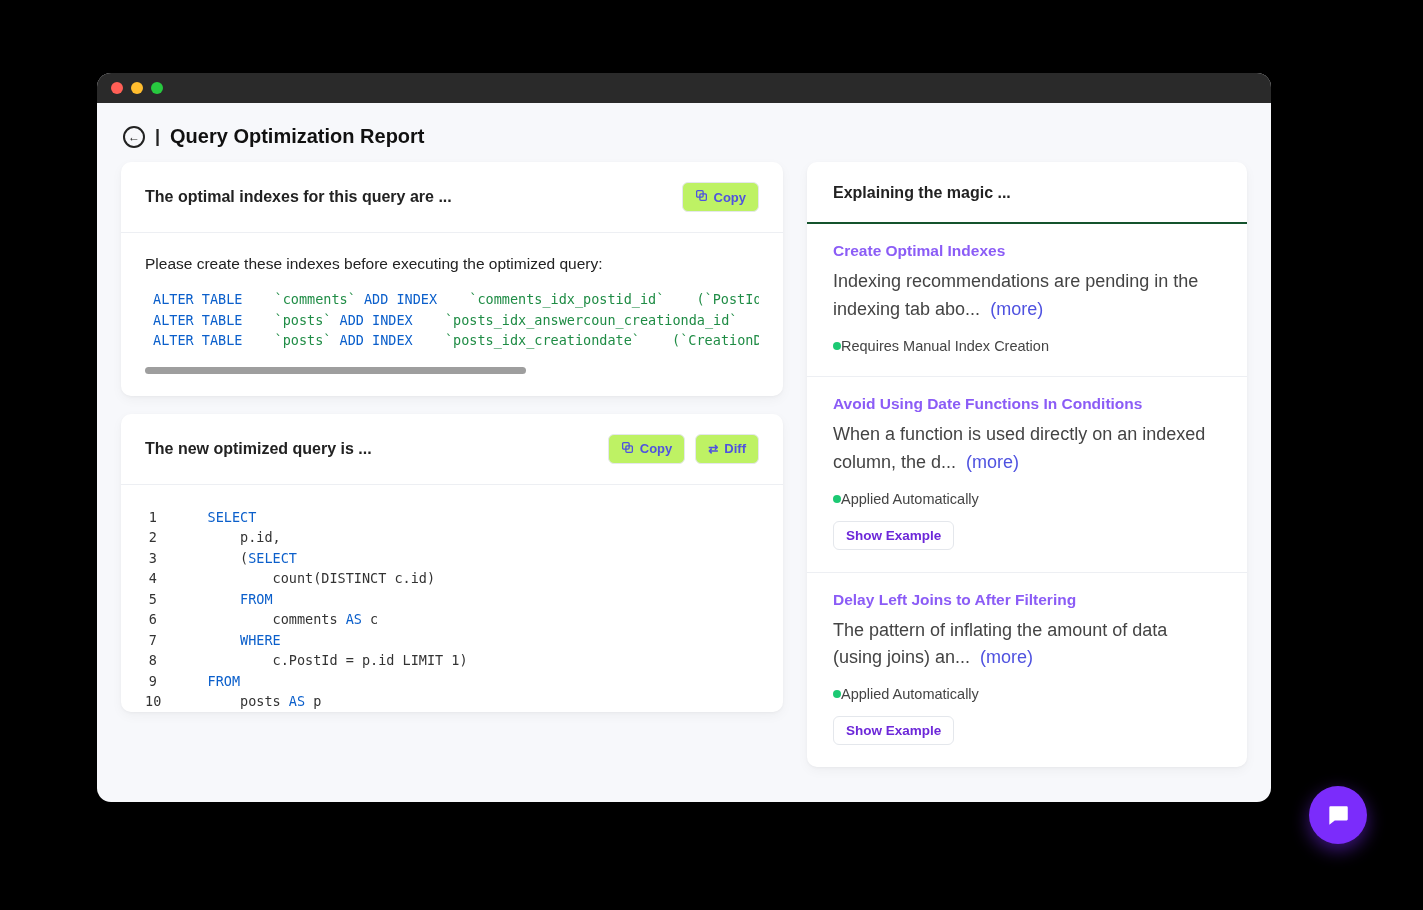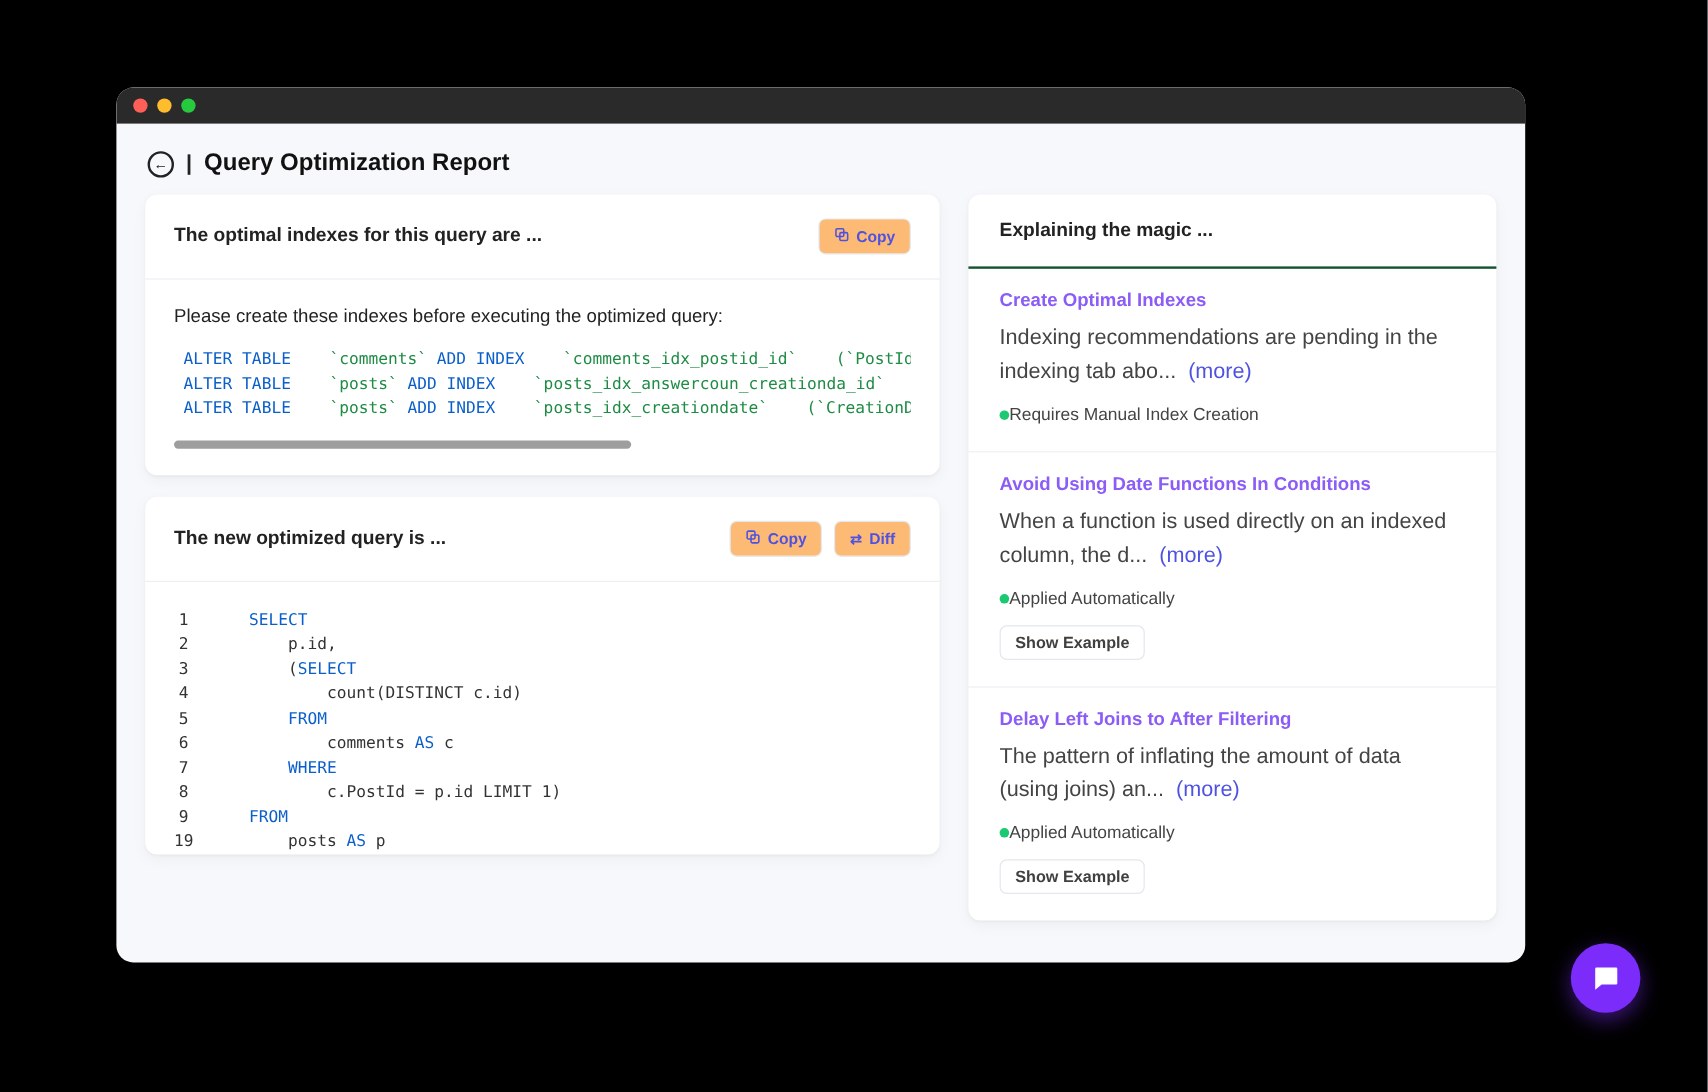--- a/index.html
+++ b/index.html
@@ -83,21 +83,21 @@
     justify-content: space-between;
     padding: 20px 24px;
     border-bottom: 1px solid #EDEFF3;
   }
   .card-title {
     font-size: 16px;
     font-weight: 700;
     color: #222;
   }
   .btn {
-    background: #fdba74;
+    background: #bef264;
     border: 1px solid #E4E7EC;
     border-radius: 6px;
     padding: 6px 12px;
     font-size: 13px;
     font-weight: 700;
     color: #4F52E0;
     display: inline-flex;
     align-items: center;
     gap: 6px;
     cursor: pointer;
@@ -204,21 +204,21 @@
     background: #1CC973;
   }
   .show-example {
     margin-top: 14px;
     display: inline-block;
     border: 1px solid #E4E7EC;
     border-radius: 6px;
     padding: 6px 12px;
     font-size: 13.5px;
     font-weight: 700;
-    color: #404040;
+    color: #6d28d9;
     cursor: pointer;
   }
 
   .chat-fab {
     position: absolute;
     right: 56px;
     bottom: 66px;
     width: 58px; height: 58px;
     background: #7B2CFB;
     border-radius: 50%;
@@ -324,21 +324,21 @@
             </div>
           <div class="code-line">
               <span class="ln">8</span>
               <span class="ci"><span>            </span><span>c.PostId = p.id LIMIT 1)</span></span>
             </div>
           <div class="code-line">
               <span class="ln">9</span>
               <span class="ci"><span>    </span><span class="tok-blue">FROM</span></span>
             </div>
           <div class="code-line">
-              <span class="ln">19</span>
+              <span class="ln">10</span>
               <span class="ci"><span>        </span><span>posts </span><span class="tok-blue">AS</span><span> p</span></span>
             </div>
         </div>
       </div>
 
     </div>
 
     <div class="right-col">
       <div class="right-card">
         <div class="right-header">Explaining the magic ...</div>

